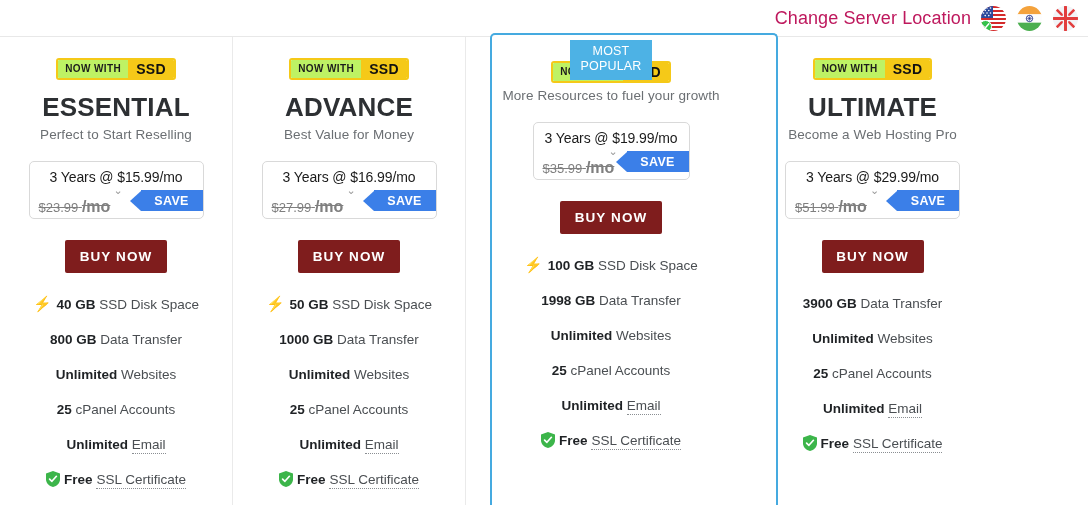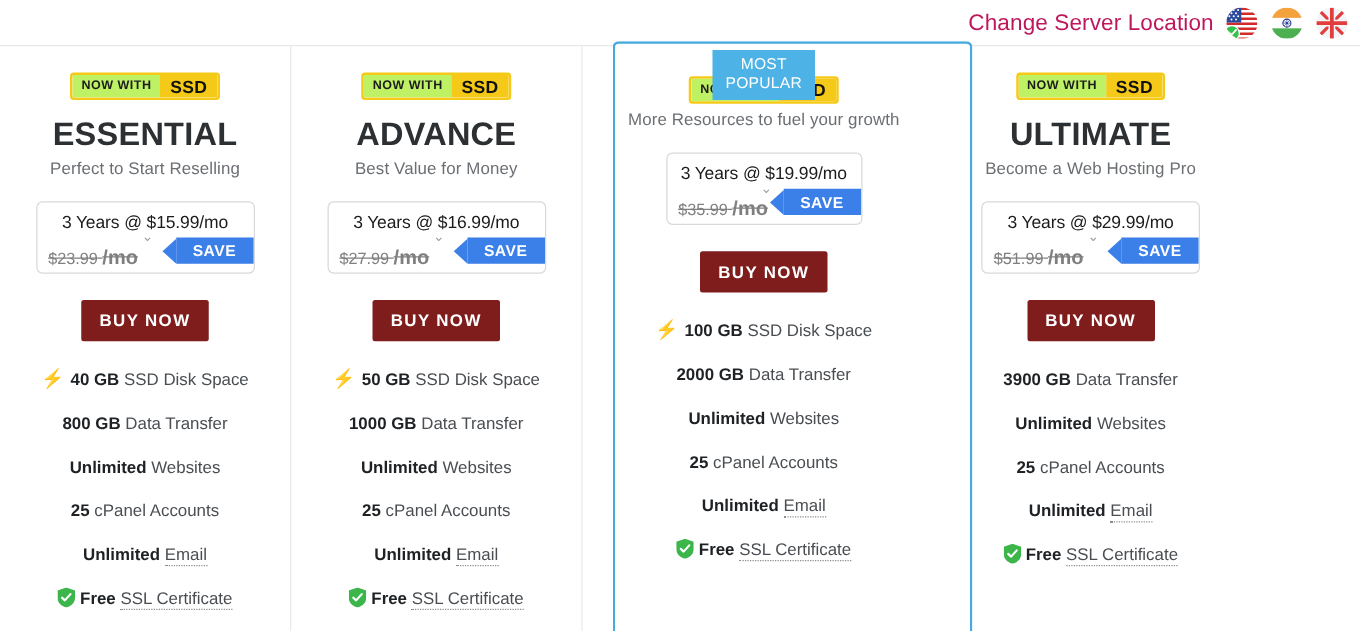--- a/index.html
+++ b/index.html
@@ -353,21 +353,21 @@
           <span>$35.99</span>
           <span class="unit">/mo</span>
         </div>
         <div class="save-point"></div>
         <div class="save-ribbon">SAVE</div>
       </div>
 
       <button class="buy-btn">BUY NOW</button>
       <div class="features">
           <div class="feat"><span class="bolt">⚡</span> <b>100 GB</b> <span>SSD Disk Space</span></div>
-          <div class="feat"><b>2000 GB</b> <span>Data Transfer</span></div>
+          <div class="feat"><b>1998 GB</b> <span>Data Transfer</span></div>
           <div class="feat"><b>Unlimited</b> <span>Websites</span></div>
           <div class="feat"><b>25</b> <span>cPanel Accounts</span></div>
           <div class="feat"><b>Unlimited</b> <span class="dotted">Email</span></div>
           <div class="feat"><span class="shield"><svg viewBox="0 0 14 16" width="14" height="16">
                 <path d="M7 0 L14 2.4 V8.2 C14 12.2 10.9 14.9 7 16 C3.1 14.9 0 12.2 0 8.2 V2.4 Z" fill="#3cb54a"></path>
                 <path d="M3.6 8.1 L5.9 10.3 L10.4 5.3" stroke="#fff" stroke-width="1.7" fill="none" stroke-linecap="round" stroke-linejoin="round"></path>
               </svg></span><b>Free</b> <span class="dotted">SSL Certificate</span></div>
         </div>
     </div>
   </div>

